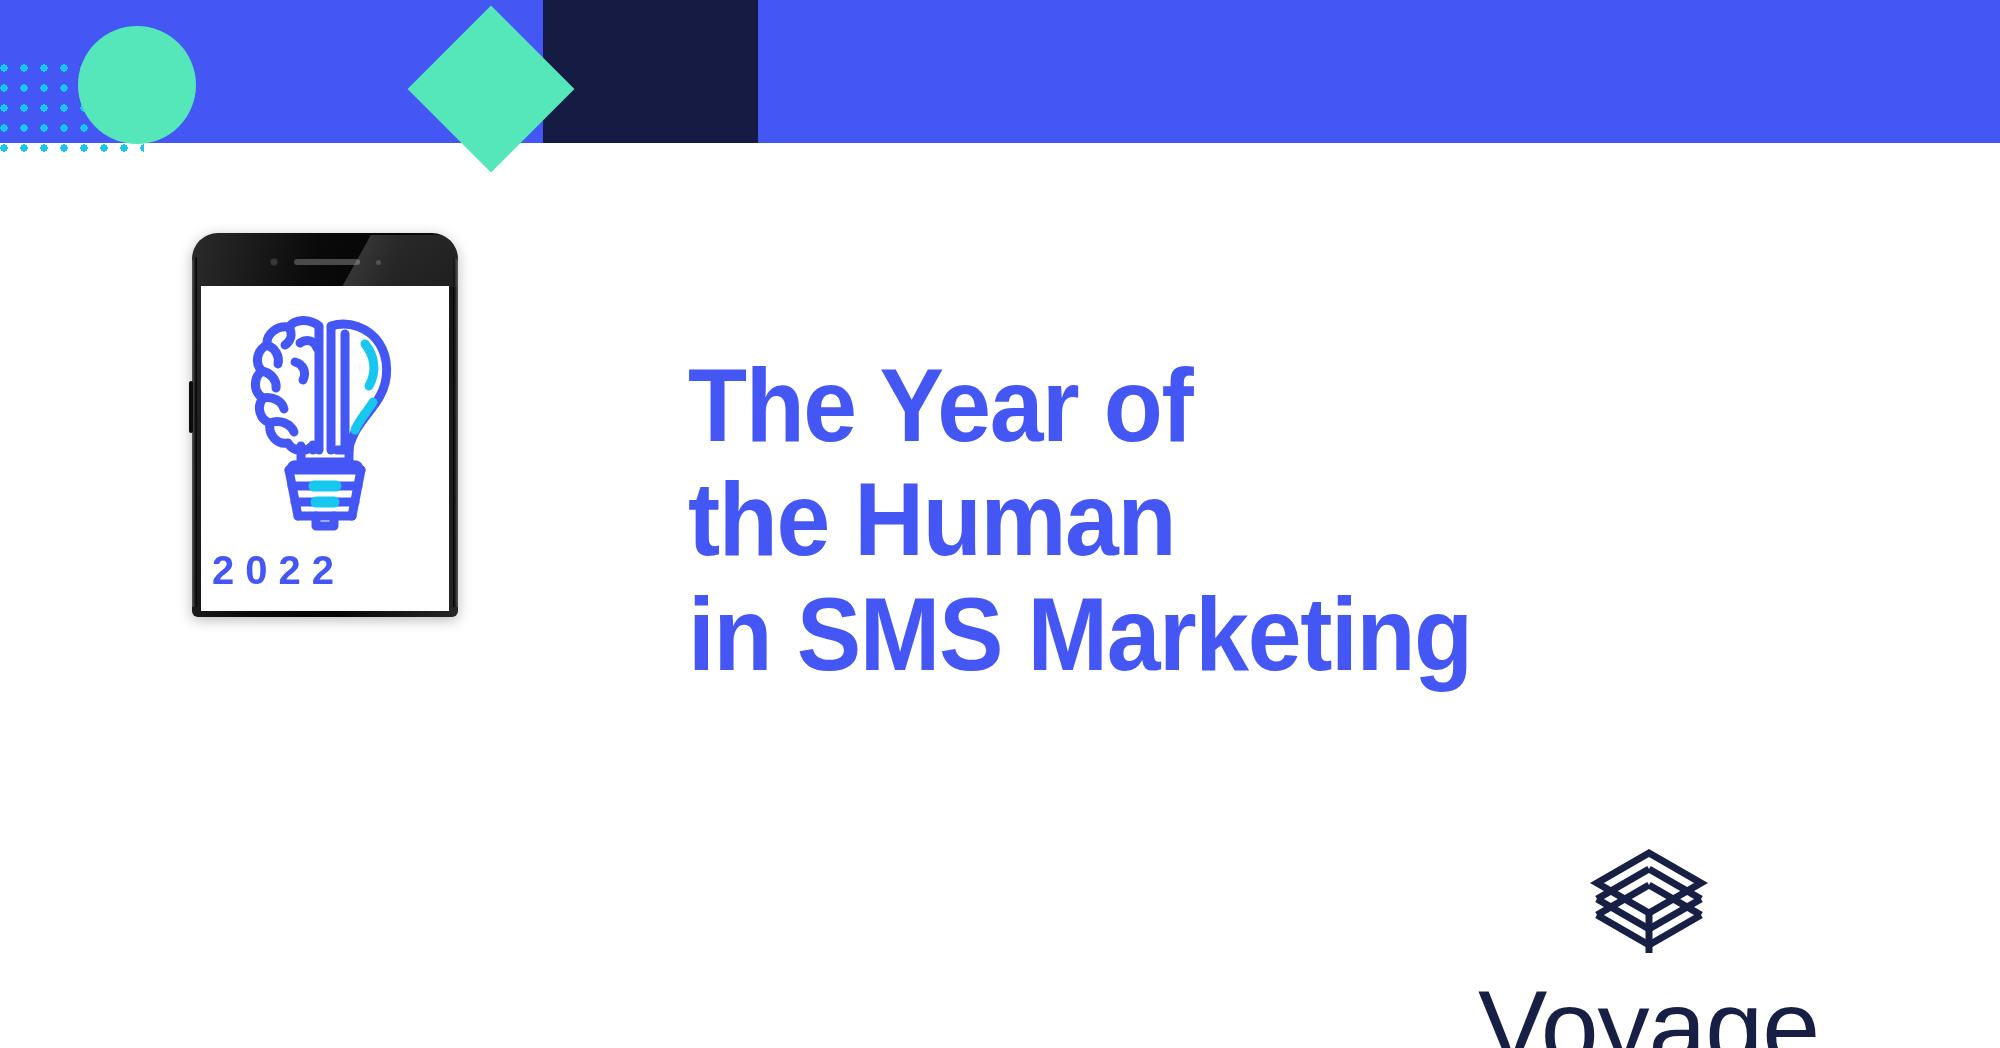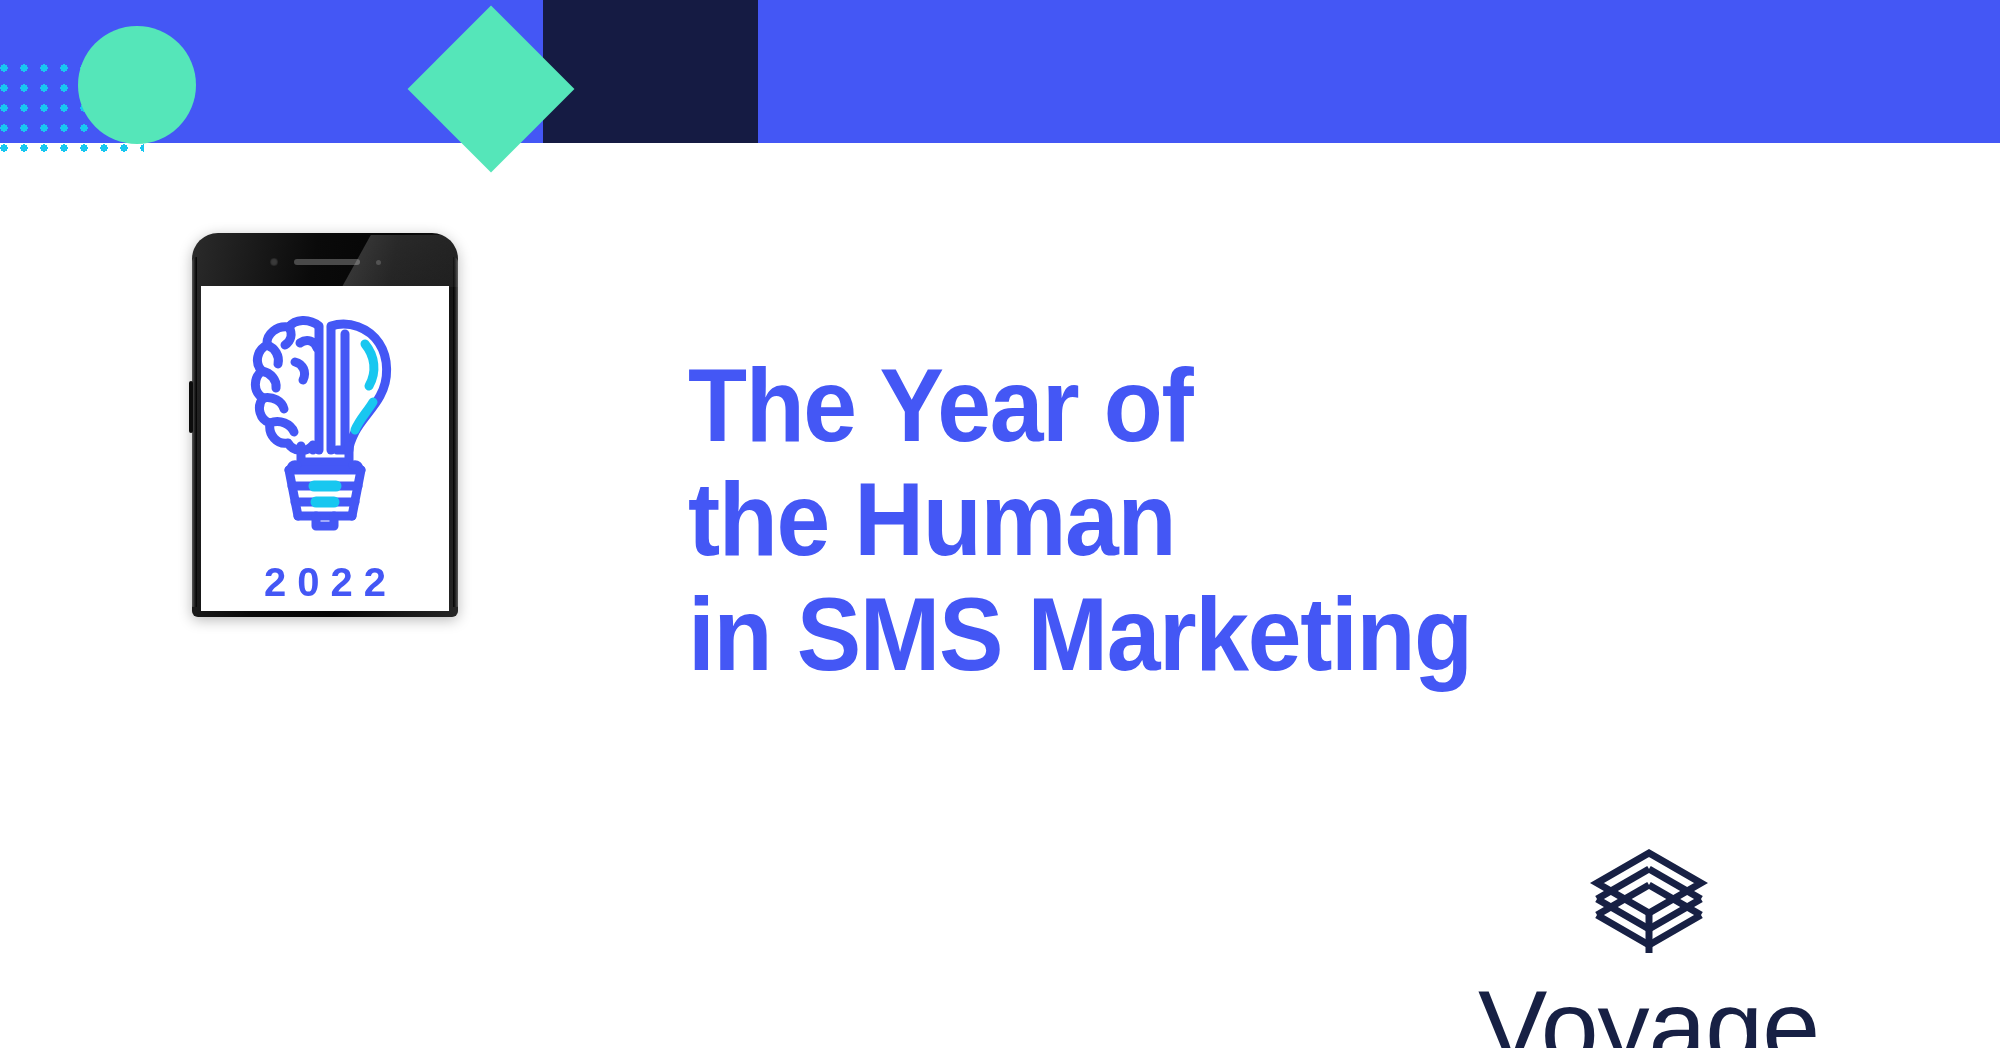--- a/index.html
+++ b/index.html
@@ -161,22 +161,22 @@
     left: 50%;
     top: 24px;
     transform: translateX(-50%);
     width: 176px;
     height: 232px;
   }
   .year-label {
     position: absolute;
     left: 0;
     right: 0;
-    top: 276px;
-    text-align: center;
+    top: 264px;
+    text-align: left;
     color: #4457F5;
     font-family: "Liberation Sans", sans-serif;
     font-size: 40px;
     font-weight: 700;
     letter-spacing: 11px;
     text-indent: 11px;
     line-height: 1;
   }
 
   

